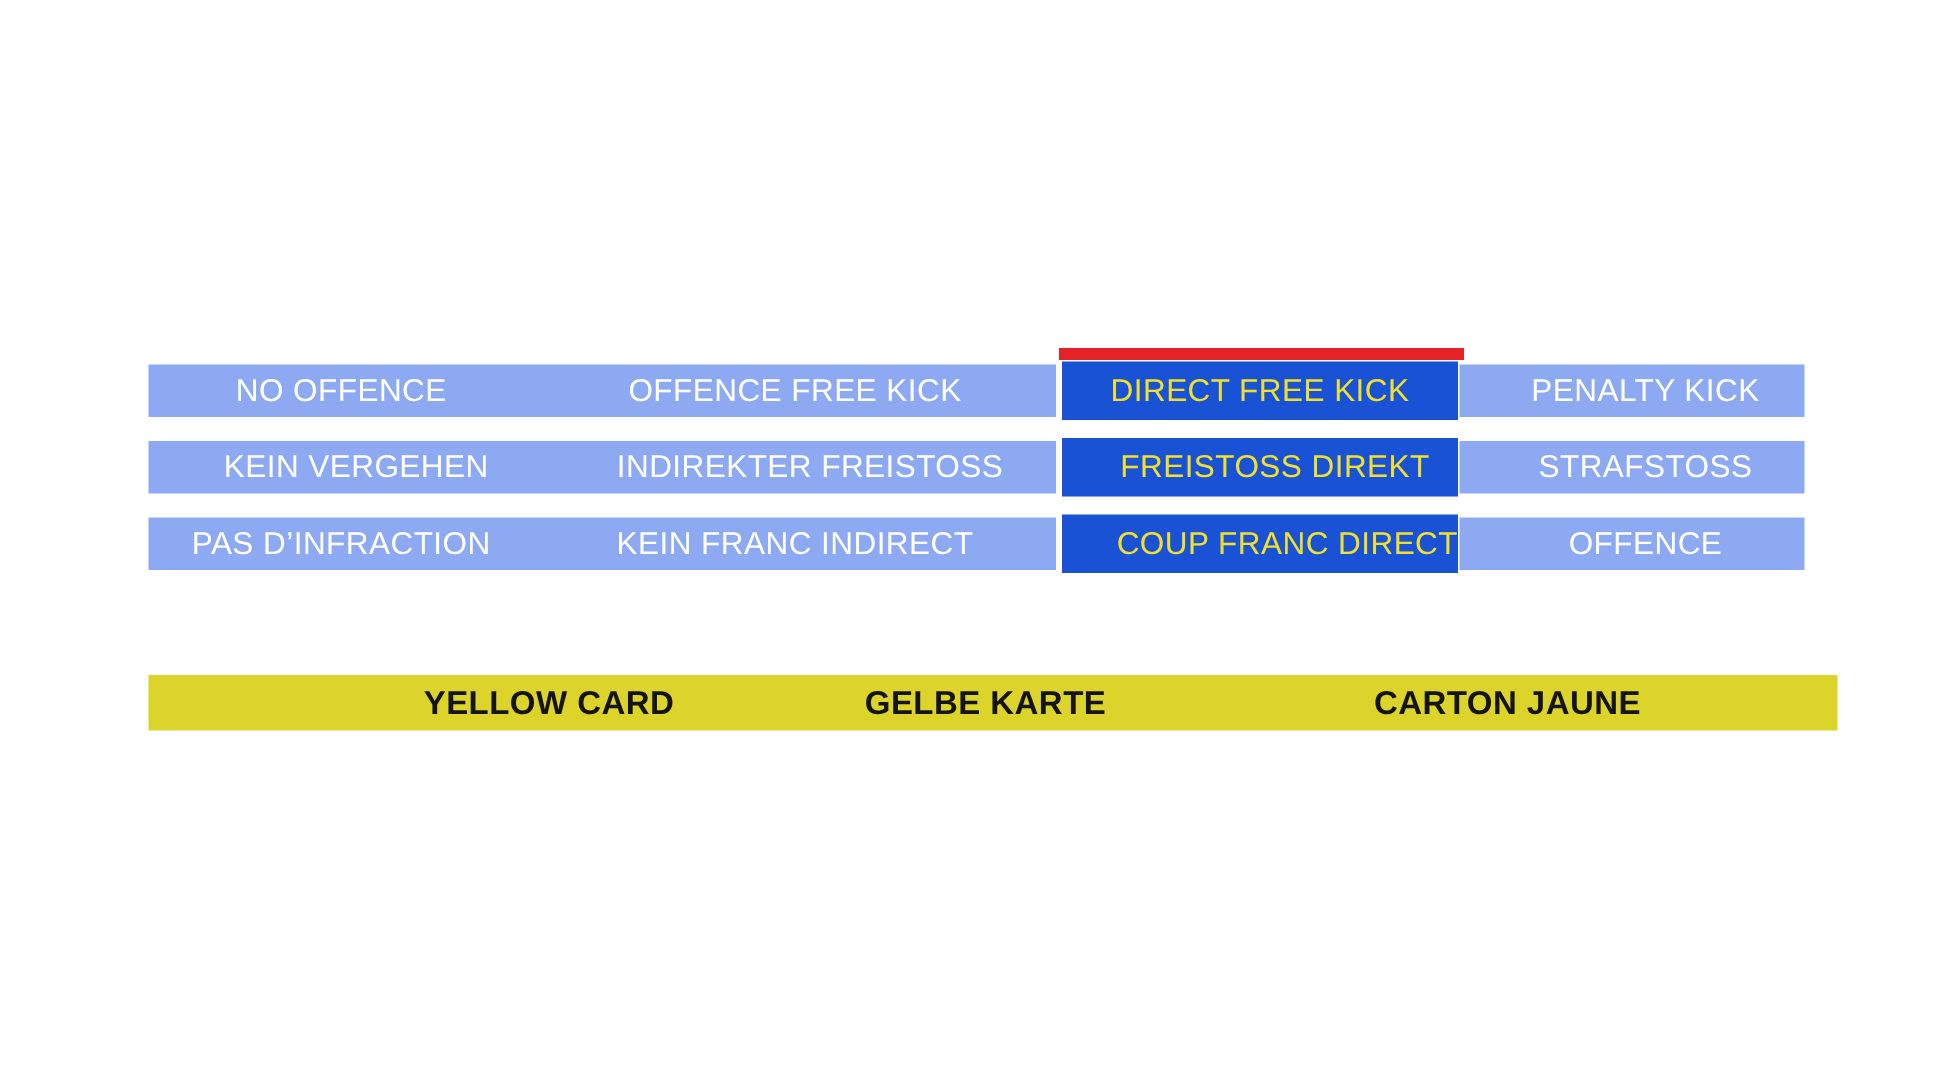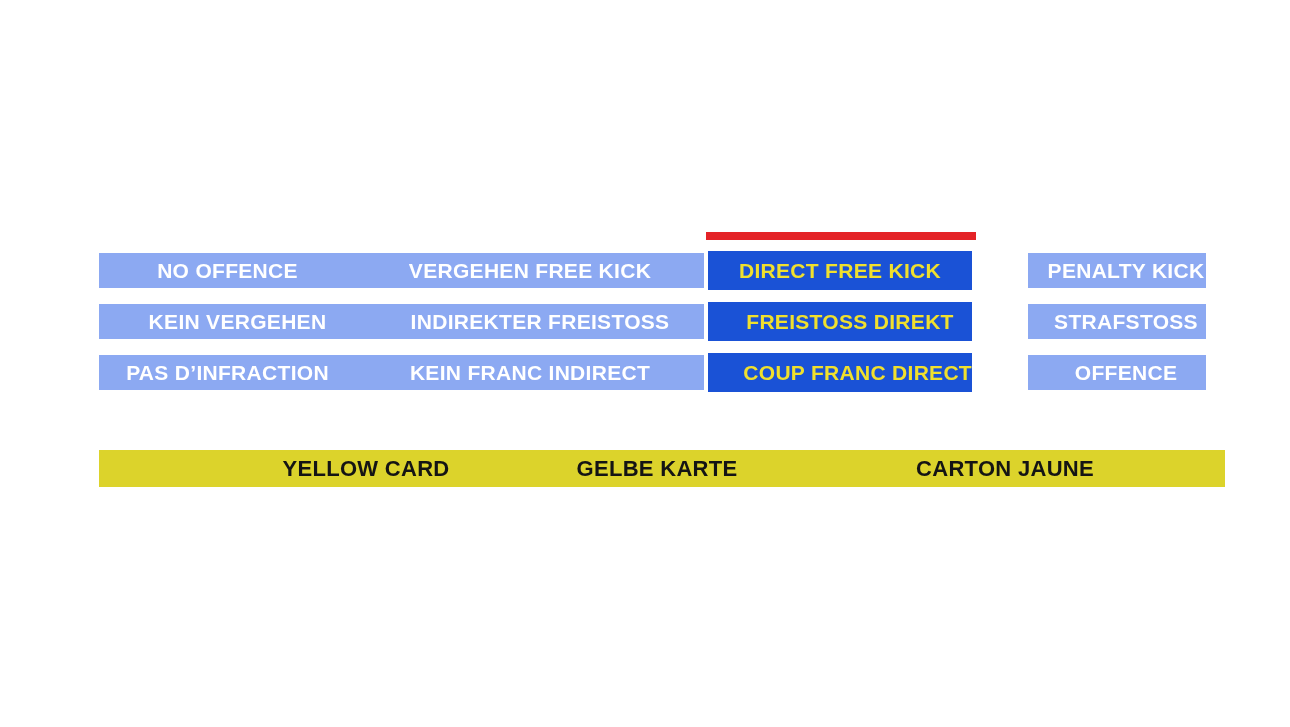--- a/index.html
+++ b/index.html
@@ -27,38 +27,37 @@
   }
   .cell{
     position:absolute;
     height:35px;
     display:flex;
     align-items:center;
     justify-content:center;
     background:var(--light-blue);
     color:var(--cell-text-white);
     font-size:21px;
-    font-weight:700;
+    font-weight:400;
     letter-spacing:0.3px;
     white-space:nowrap;
     box-sizing:border-box;
     cursor:default;
-    margin-top:10px;
   }
   .cell.selected{
     background:var(--selected-blue);
     color:var(--selected-text-yellow);
     height:39px;
   }
   .cell.col4{ padding-left:18px; }
   
   .c1{ left:99px;  width:257px; }
   .c2{ left:356px; width:348px; }
   .c3{ left:708px; width:264px; }
-  .c4{ left:1028px; width:178px; }
+  .c4{ left:973px; width:230px; }
   
   .r1 { top:243px; }  .r1.selected { top:241px; }
   .r2 { top:294px;padding-left:20px; }  .r2.selected { top:292px; }
   .r3 { top:345px; }  .r3.selected { top:343px;justify-content:flex-end; }
   .banner{
     position:absolute;
     left:99px; top:450px; width:1098px; height:37px;
     background:var(--banner-yellow);
     padding-left:28px;
   }
@@ -81,21 +80,21 @@
 <body>
 
 <div class="canvas">
 
   <div class="indicator"></div>
 
   <div class="cell c1 r1">
     <span>NO OFFENCE</span>
   </div>
   <div class="cell c2 r1">
-    <span>VERGEHEN FREE KICK</span>
+    <span>OFFENCE FREE KICK</span>
   </div>
   <div class="cell c3 r1 selected">
     <span>DIRECT FREE KICK</span>
   </div>
   <div class="cell c4 r1 col4">
     <span>PENALTY KICK</span>
   </div>
 
   <div class="cell c1 r2">
     <span>KEIN VERGEHEN</span>

